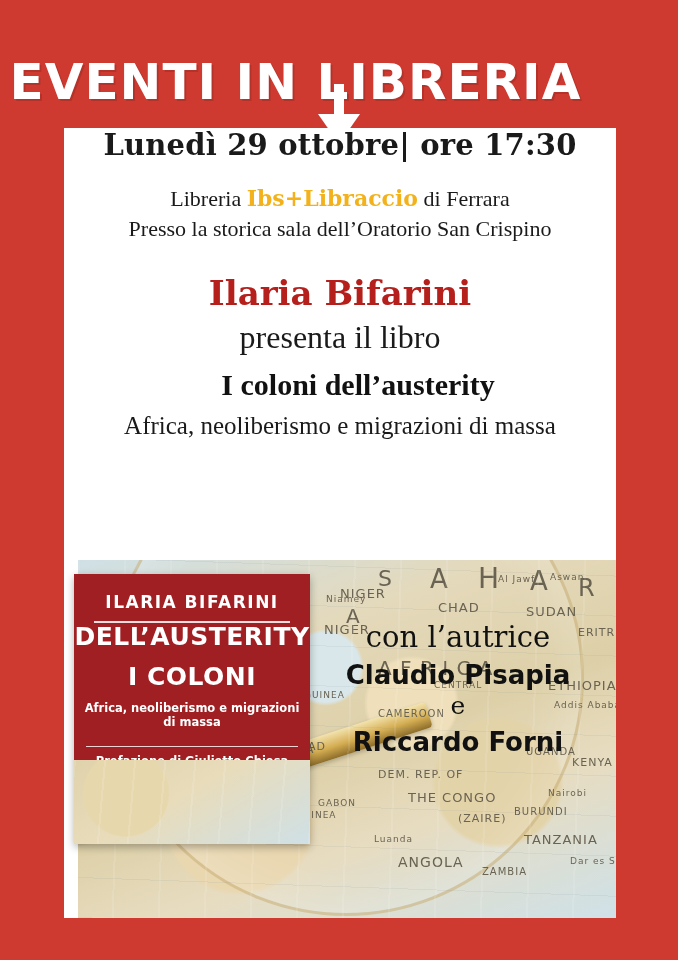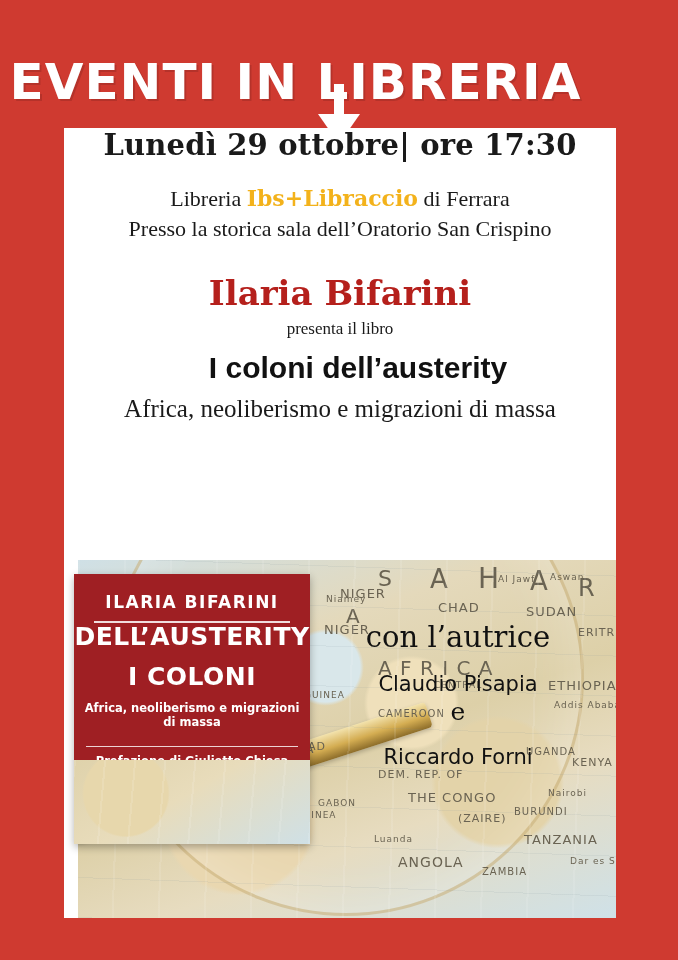--- a/index.html
+++ b/index.html
@@ -96,27 +96,27 @@
     margin-top: 30px;
     text-align: center;
     font-family: "DejaVu Serif", serif;
     font-weight: bold;
     font-size: 34px;
     color: #b5201c;
   }
   .presenta {
     margin-top: 6px;
     text-align: center;
-    font-size: 17px;
+    font-size: 32px;
     color: #1a1a1a;
   }
   .book-title {
     margin-top: 12px;
     text-align: center;
-    font-family: Liberation Sans, sans-serif;
+    font-family: Liberation Serif, serif;
     font-weight: bold;
     font-size: 30px;
     color: #111111;
     margin-left: 36px;
   }
   .book-subtitle {
     margin-top: 8px;
     text-align: center;
     font-size: 25px;
     color: #1a1a1a;
@@ -266,24 +266,24 @@
     font-family: "DejaVu Serif", serif;
     font-size: 29px;
     line-height: 1.18;
   }
   .dialog .l2 {
     font-family: "DejaVu Serif", serif;
     font-size: 29px;
     line-height: 1.18;
   }
   .dialog .name {
-    margin-top: 18px;
+    margin-top: 6px;
     font-family: "DejaVu Sans", sans-serif;
-    font-weight: normal;
-    font-size: 21px;
+    font-weight: bold;
+    font-size: 26px;
     line-height: 1.2;
   }
   .dialog .conj {
     font-family: "DejaVu Serif", serif;
     font-size: 25px;
     line-height: 1.2;
   }
 </style>
 </head>
 <body>

